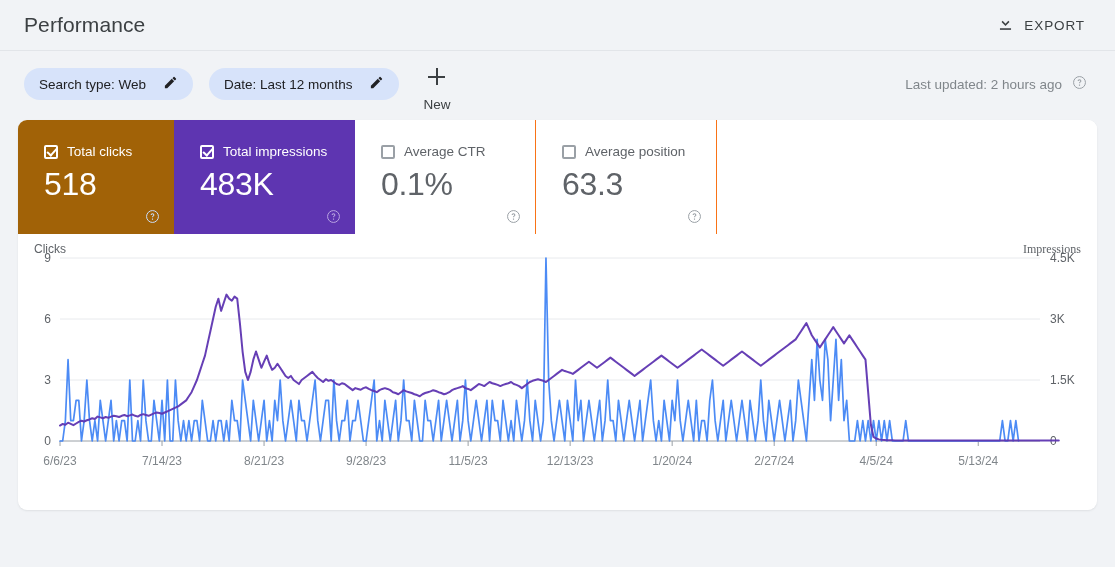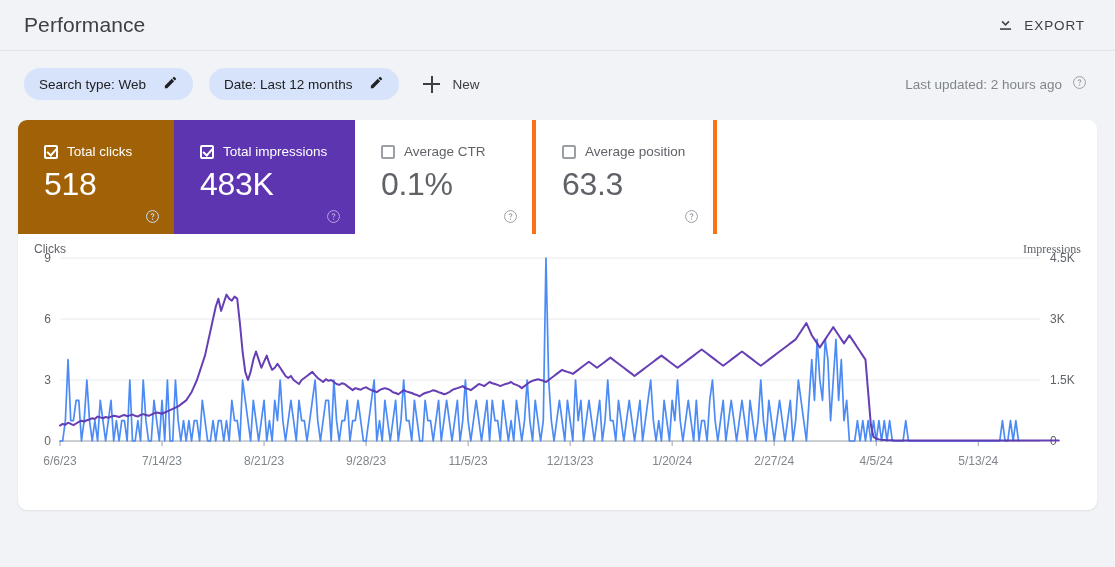--- a/index.html
+++ b/index.html
@@ -80,20 +80,21 @@
     display: inline-flex;
     align-items: center;
     gap: 12px;
     height: 32px;
     padding: 0 8px;
     background: none;
     border: none;
     font-size: 13.5px;
     color: #3C4043;
     cursor: pointer;
+    flex-direction: column;
   }
   .plus {
     position: relative;
     width: 17px; height: 17px;
     flex: 0 0 auto;
   }
   .plus::before, .plus::after {
     content: ""; position: absolute; background: #3C4043;
   }
   .plus::before { left: 0; top: 7.5px; width: 17px; height: 2px; }
@@ -124,21 +125,21 @@
   }
   .metric {
     position: relative;
     width: 181px;
     padding: 24px 0 0 26px;
     background: #FFFFFF;
     cursor: pointer;
   }
   .metric.sel-blue   { background: #a16207; width: 156px; }
   .metric.sel-purple { background: #5E35B1; width: 181px; }
-  .metric.plain      { border-right: 4px solid #f97316; }
+  .metric.plain      { border-right: 1px solid #f97316; }
   .metric-top {
     display: flex;
     align-items: center;
     gap: 9px;
     margin-bottom: 5px;
   }
   .cbox {
     width: 14px; height: 14px;
     border: 2px solid #9AA0A6;
     border-radius: 2px;

